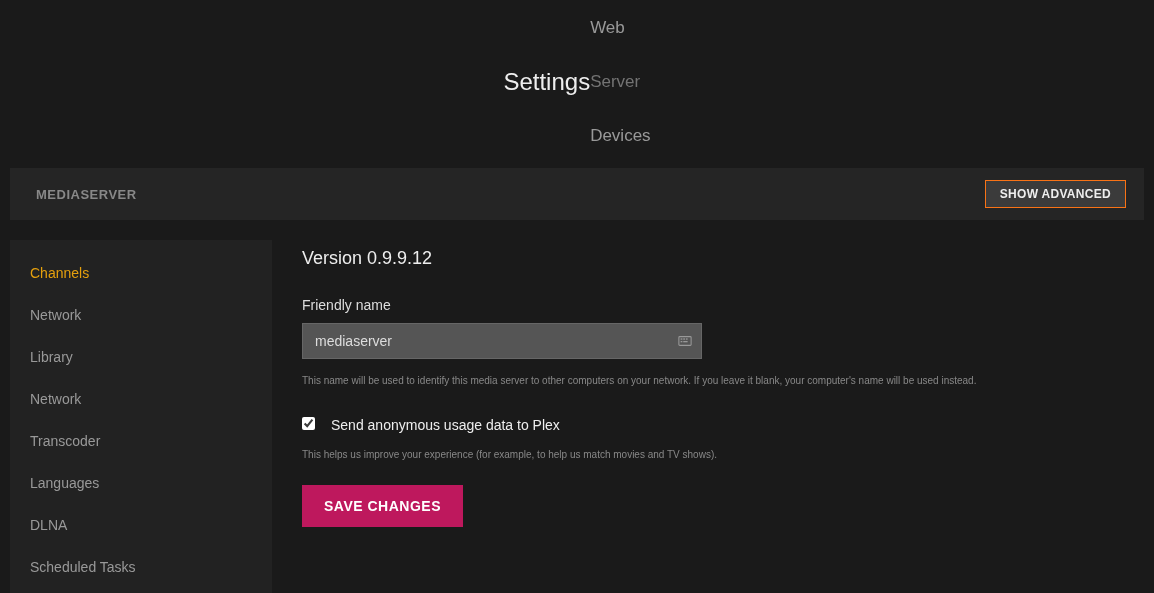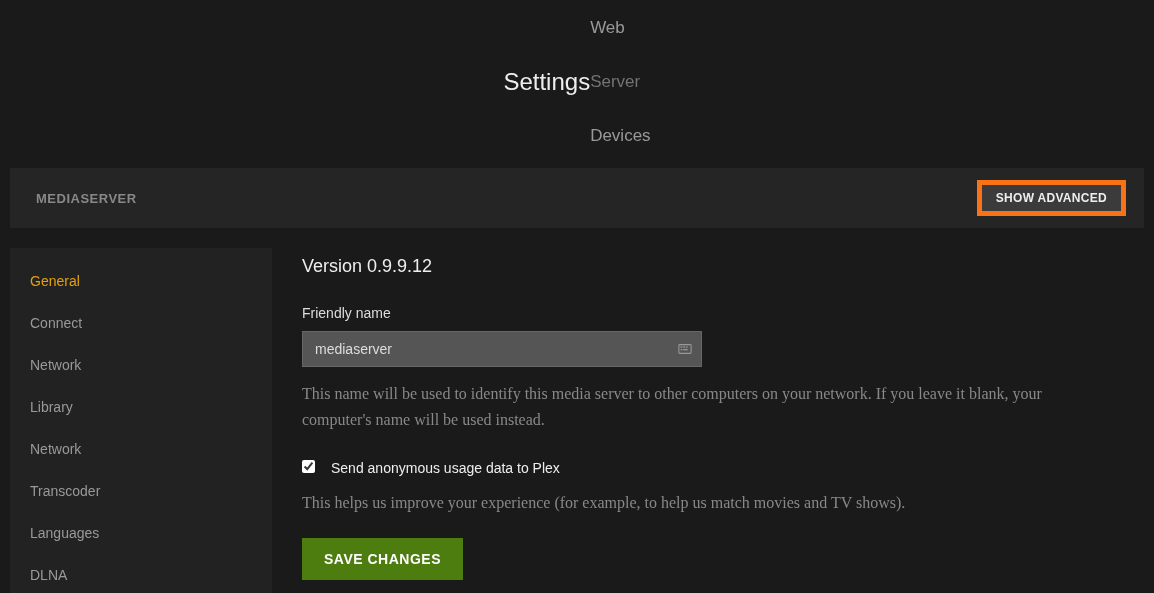--- a/index.html
+++ b/index.html
@@ -44,21 +44,21 @@
     margin: 0 10px;
   }
   .subheader-title {
     font-size: 13px;
     font-weight: 700;
     letter-spacing: 0.5px;
     color: #888;
   }
   .show-advanced-btn {
     background: #3b3b3b;
-    border: 5px solid #f97316;
+    border: 1px solid #f97316;
     color: #eee;
     font-weight: 700;
     font-size: 12px;
     padding: 6px 14px;
     cursor: pointer;
     letter-spacing: 0.3px;
   }
   .body-area {
     display: flex;
     padding: 20px 10px 0 10px;
@@ -110,46 +110,45 @@
   .input-icon {
     position: absolute;
     right: 10px;
     top: 50%;
     transform: translateY(-50%);
     width: 14px;
     height: 14px;
     fill: #999;
   }
   .help-text {
-    font-size: 16px;
+    font-size: 10px;
     color: #888;
     line-height: 1.6;
     max-width: 790px;
     margin-bottom: 28px;
-    font-family: Liberation Serif, serif;
   }
   .checkbox-row {
     display: flex;
     align-items: flex-start;
     gap: 16px;
     margin-bottom: 14px;
   }
   .checkbox {
     width: 13px;
     height: 13px;
     accent-color: #fff;
     cursor: pointer;
   }
   .checkbox-label {
     font-size: 14px;
     color: #eee;
     cursor: pointer;
   }
   .save-btn {
-    background: #4d7c0f;
+    background: #be185d;
     border: none;
     color: #fff;
     font-weight: 700;
     font-size: 14px;
     padding: 13px 22px;
     cursor: pointer;
     letter-spacing: 0.5px;
     margin-top: 22px;
   }
 </style>
@@ -165,22 +164,21 @@
   </div>
 </div>
 
 <div class="subheader">
   <div class="subheader-title">MEDIASERVER</div>
   <button class="show-advanced-btn">SHOW ADVANCED</button>
 </div>
 
 <div class="body-area">
   <div class="sidebar">
-    <div class="sidebar-item active">General</div>
-    <div class="sidebar-item">Connect</div>
+    <div class="sidebar-item active">Channels</div>
     <div class="sidebar-item">Network</div>
     <div class="sidebar-item">Library</div>
     <div class="sidebar-item">Network</div>
     <div class="sidebar-item">Transcoder</div>
     <div class="sidebar-item">Languages</div>
     <div class="sidebar-item">DLNA</div>
     <div class="sidebar-item">Scheduled Tasks</div>
   </div>
 
   <div class="main">

